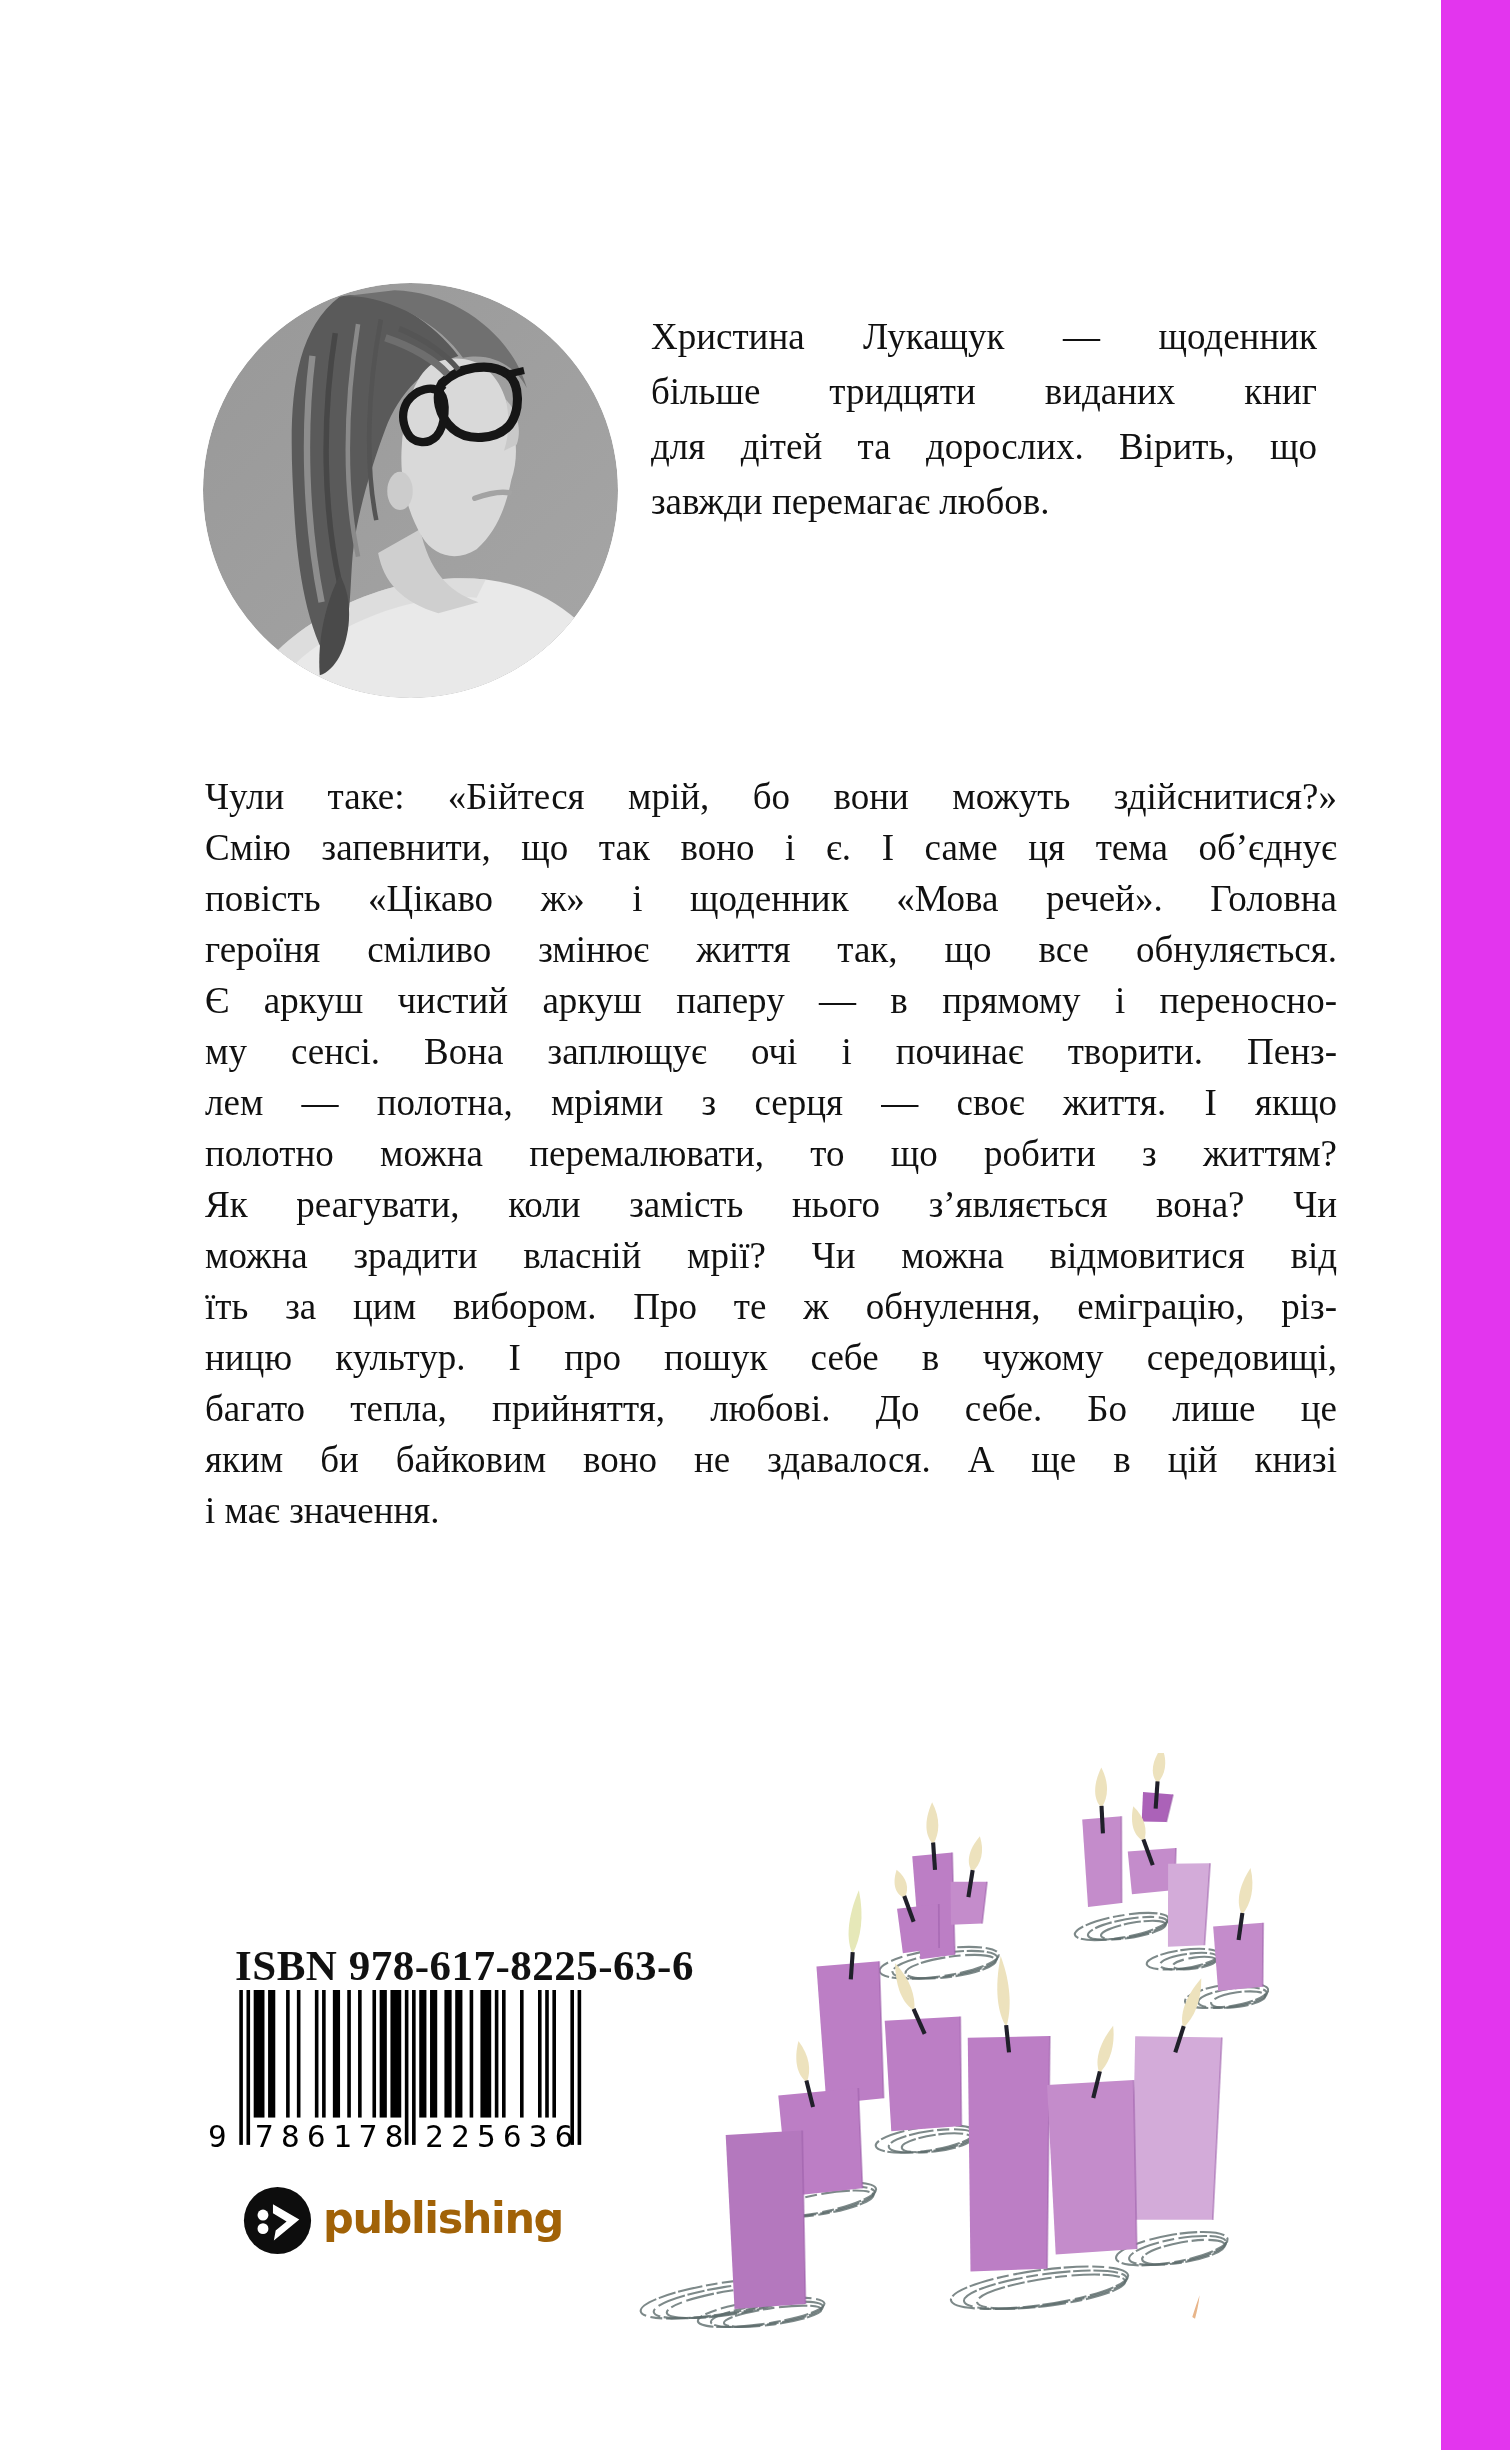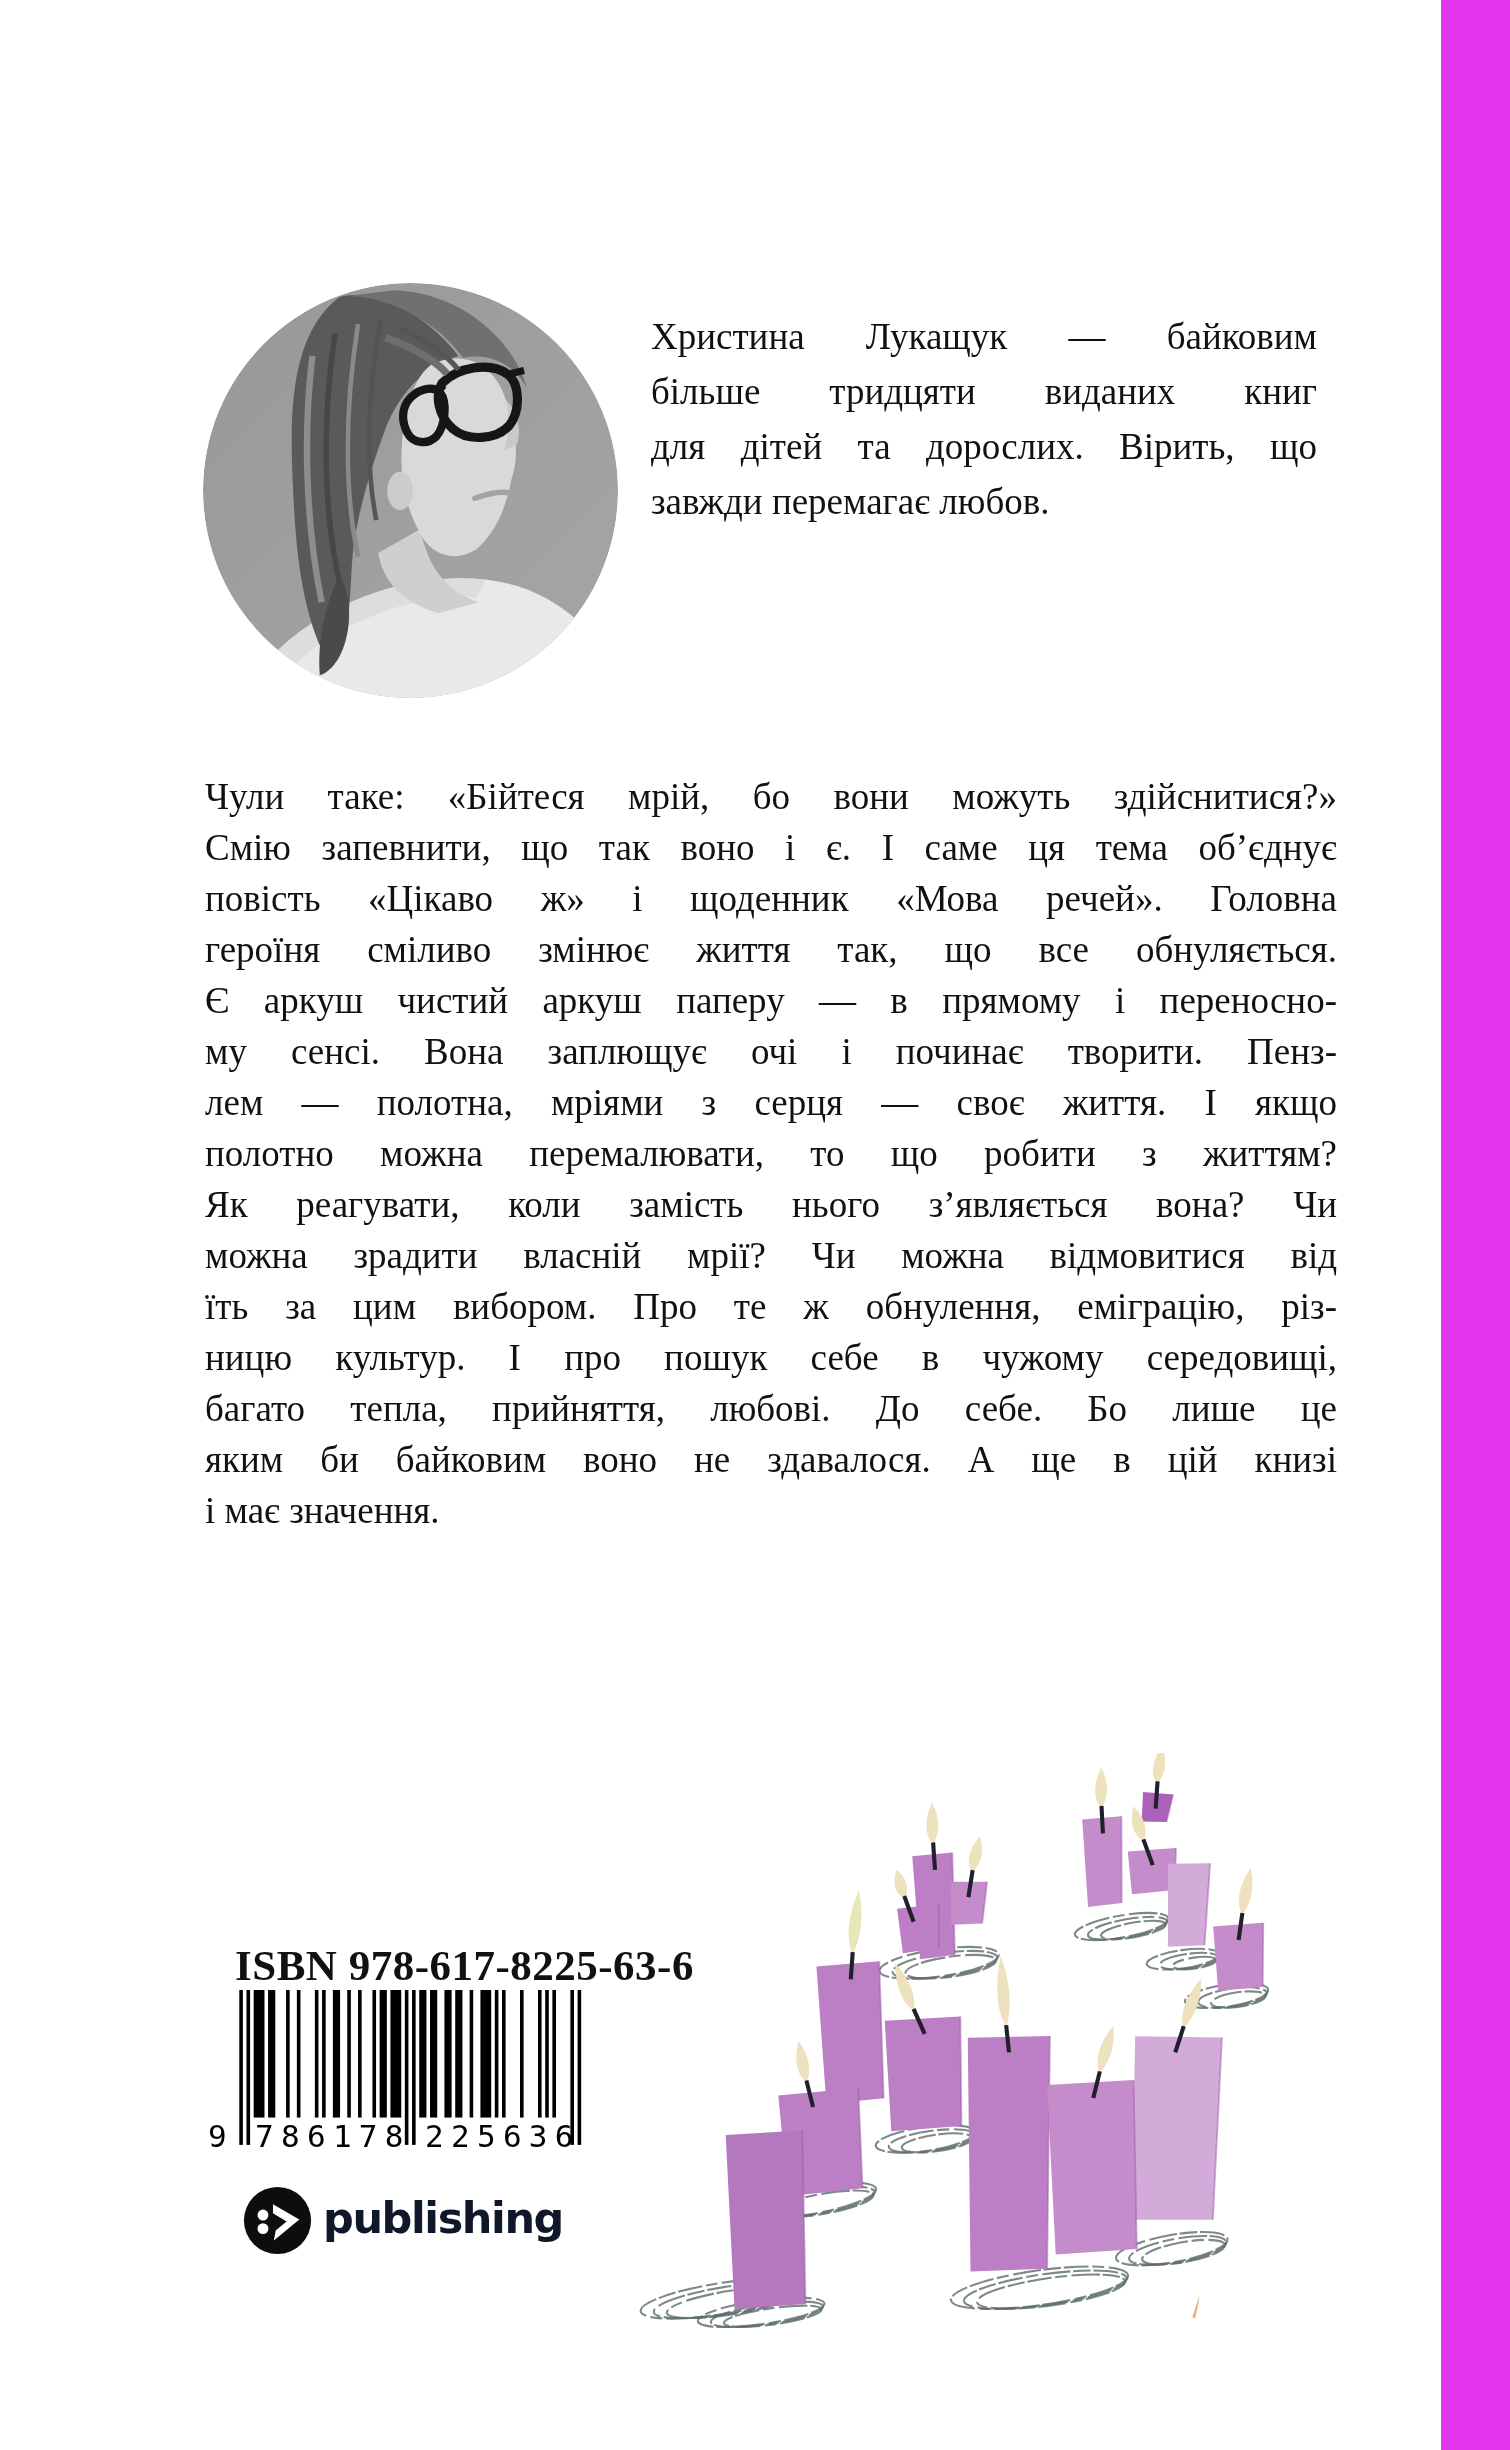--- a/index.html
+++ b/index.html
@@ -22,21 +22,21 @@
   #barcode{position:absolute;left:208px;top:1990px;width:376px;height:164px;}
   #barcode svg{position:absolute;left:0;top:0;}
   .bc-digits{position:absolute;top:128px;font-family:"DejaVu Sans Mono",monospace;font-size:31px;letter-spacing:7.3px;color:#000;}
   #bc-d0{left:0px;}
   #bc-d1{left:47px;}
   #bc-d2{left:217px;}
   
   #publisher{position:absolute;left:243px;top:2182px;height:77px;}
   #logo-mark{position:absolute;left:0;top:3.7px;}
   #publisher-name{position:absolute;left:80px;top:0px;font-family:"DejaVu Sans",sans-serif;
-    font-weight:bold;font-size:43px;letter-spacing:-1.4px;color:#0f172a;line-height:73px;}
+    font-weight:bold;font-size:43px;letter-spacing:-1.4px;color:#a16207;line-height:73px;}
   
   #candles{position:absolute;left:630px;top:1753px;width:639px;height:575px;}
 </style>
 </head>
 <body>
 
 <div id="cover">
 
   <div id="accent-stripe" style="background: rgb(227, 53, 238);"></div>
 
@@ -80,21 +80,21 @@
           <path d="M334,100 L352,96" stroke-width="8"></path>
         </g>
 
         <path d="M200,60 C230,70 255,85 268,100" stroke="#6e6e6e" stroke-width="8" fill="none"></path>
         <path d="M215,50 C245,62 268,80 280,95" stroke="#555555" stroke-width="6" fill="none"></path>
       </g>
     </svg>
   </div>
 
   <div id="author-bio" class="justify">
-      <div class="line">Христина Лукащук — байковим</div>
+      <div class="line">Христина Лукащук — щоденник</div>
       <div class="line">більше тридцяти виданих книг</div>
       <div class="line">для дітей та дорослих. Вірить, що</div>
       <div class="line">завжди перемагає любов.</div>
     </div>
 
   <div id="annotation" class="justify">
       <div class="line">Чули таке: «Бійтеся мрій, бо вони можуть здійснитися?»</div>
       <div class="line">Смію запевнити, що так воно і є. І саме ця тема об’єднує</div>
       <div class="line">повість «Цікаво ж» і щоденник «Мова речей». Головна</div>
       <div class="line">героїня сміливо змінює життя так, що все обнуляється.</div>

